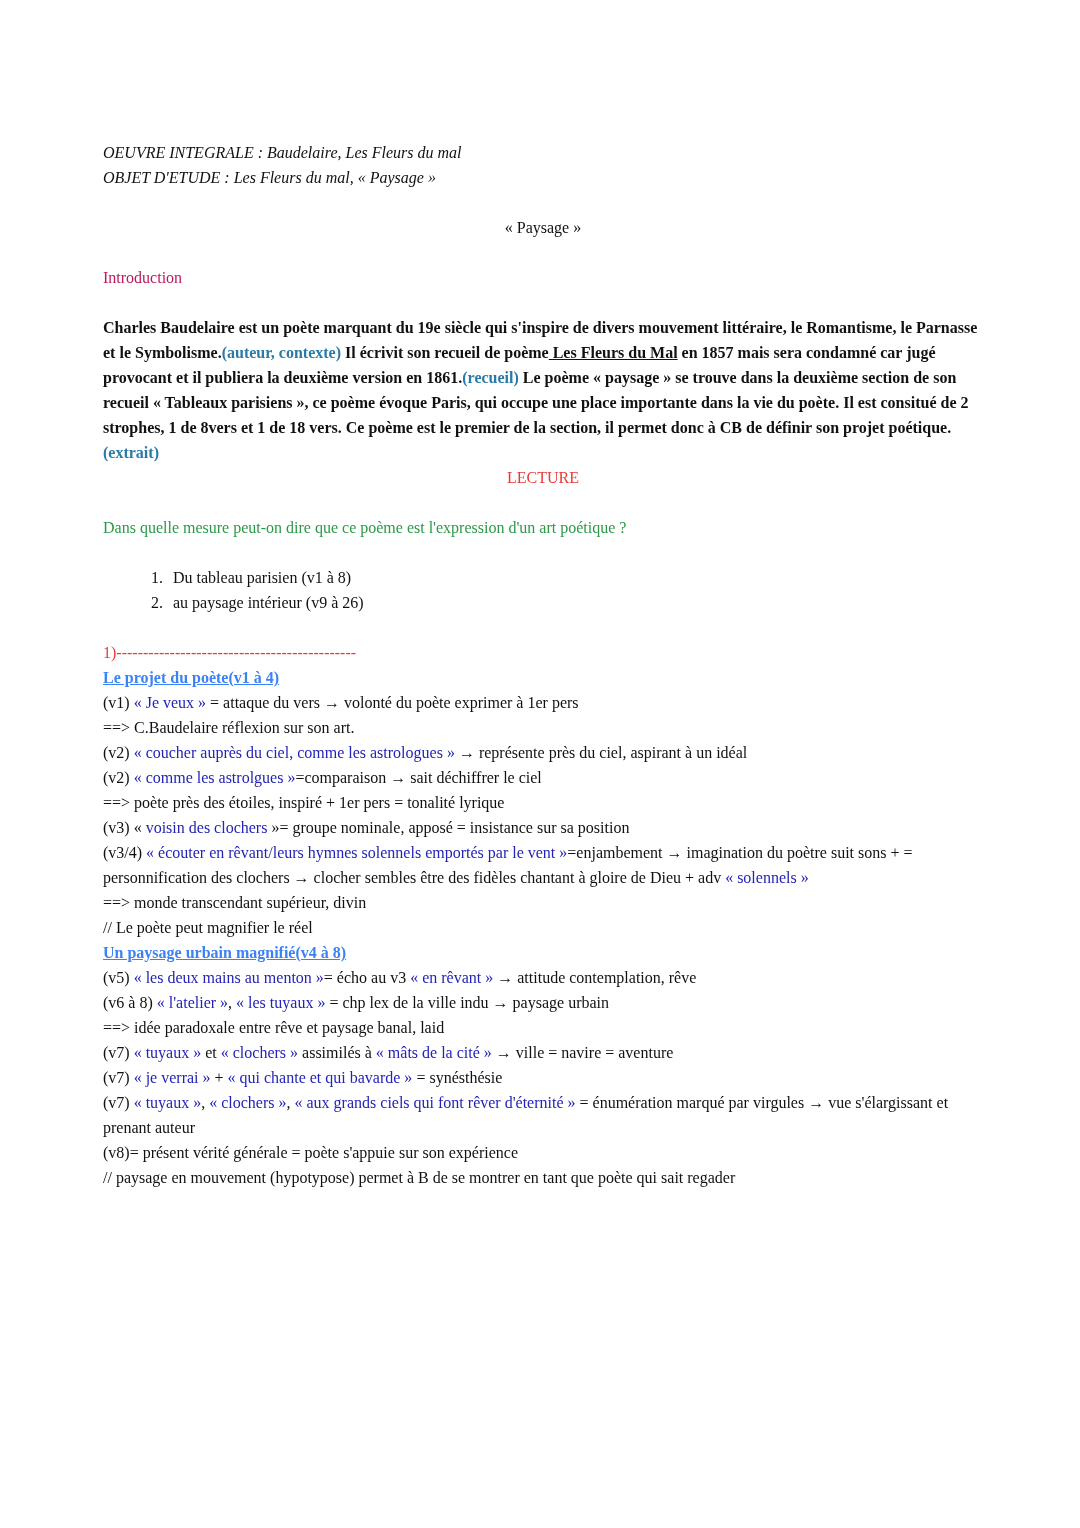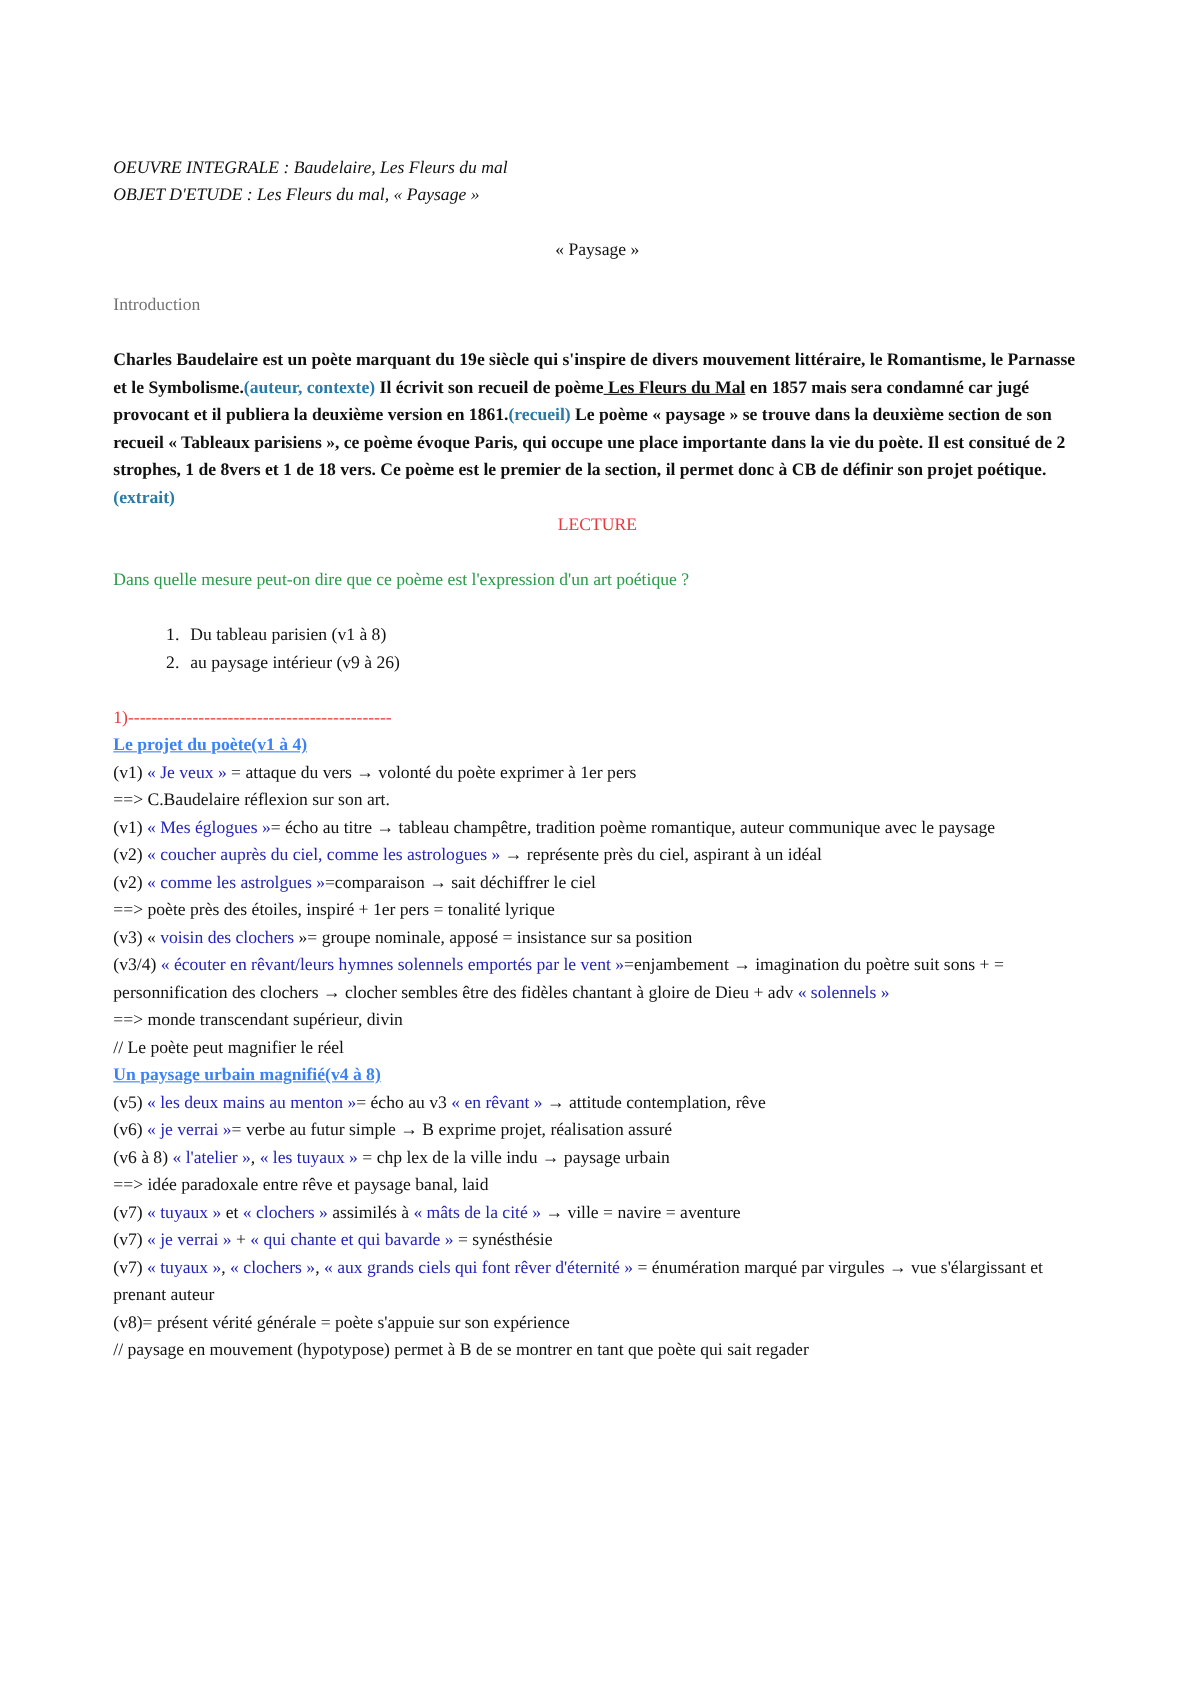--- a/index.html
+++ b/index.html
@@ -1,21 +1,21 @@
 <!DOCTYPE html>
 <html><head>
 <meta charset="utf-8">
 <style>
   html, body { margin: 0; padding: 0; background: #ffffff; }
   body { width: 1080px; height: 1528px; position: relative; overflow: hidden;
          font-family: "Liberation Serif", "DejaVu Serif", serif; color: #111; }
   .page { position: absolute; left: 103px; top: 104px; width: 880px; font-size: 16px; line-height: 25px; margin-top: 36px; }
   .meta { font-style: italic; }
   .center { text-align: center; }
-  .intro-h { color: #737373; }
+  .intro-h { color: #be185d; }
   .note { color: #2a7aa8; }
   .lecture { color: #e83a3a; text-align: center; }
   .question { color: #2a9a48; }
   .q { color: #2323b8; }
   .sec-h { color: #3b82f6; font-weight: bold; text-decoration: underline; }
   .dash { color: #e83a3a; }
   .blank { height: 25px; }
   ol.plan { margin: 0; padding-left: 64px; }
   ol.plan li { padding-left: 6px; }
   .u { text-decoration: underline; }
@@ -42,33 +42,31 @@
   <ol class="plan">
     <li>Du tableau parisien (v1 à 8)</li>
     <li>au paysage intérieur (v9 à 26)</li>
   </ol>
   <div class="blank"></div>
   <div class="dash">1)---------------------------------------------</div>
   <div class="sec-h">Le projet du poète(v1 à 4)</div>
   <div id="s1">
       <div><span>(v1) </span><span class="q">« Je veux »</span><span> = attaque du vers → volonté du poète exprimer à 1er pers</span></div>
       <div><span>==&gt; C.Baudelaire réflexion sur son art.</span></div>
-      <div><span>(v1) </span><span class="q">« Mes églogues »</span><span>= écho au titre → tableau champêtre, tradition poème romantique, auteur communique avec le paysage</span></div>
       <div><span>(v2) </span><span class="q">« coucher auprès du ciel, comme les astrologues »</span><span> → représente près du ciel, aspirant à un idéal</span></div>
       <div><span>(v2) </span><span class="q">« comme les astrolgues »</span><span>=comparaison → sait déchiffrer le ciel</span></div>
       <div><span>==&gt; poète près des étoiles, inspiré + 1er pers = tonalité lyrique</span></div>
       <div><span>(v3) « </span><span class="q">voisin des clochers</span><span> »= groupe nominale, apposé = insistance sur sa position</span></div>
       <div><span>(v3/4) </span><span class="q">« écouter en rêvant/leurs hymnes solennels emportés par le vent »</span><span>=enjambement → imagination du poètre suit sons + = personnification des clochers → clocher sembles être des fidèles chantant à gloire de Dieu + adv </span><span class="q">« solennels »</span></div>
       <div><span>==&gt; monde transcendant supérieur, divin</span></div>
       <div><span>// Le poète peut magnifier le réel</span></div>
     </div>
   <div class="sec-h">Un paysage urbain magnifié(v4 à 8)</div>
   <div id="s2">
       <div><span>(v5) </span><span class="q">« les deux mains au menton »</span><span>= écho au v3 </span><span class="q">« en rêvant »</span><span> → attitude contemplation, rêve</span></div>
-      <div><span>(v6) </span><span class="q">« je verrai »</span><span>= verbe au futur simple → B exprime projet, réalisation assuré</span></div>
       <div><span>(v6 à 8) </span><span class="q">« l'atelier »</span><span>, </span><span class="q">« les tuyaux »</span><span> = chp lex de la ville indu → paysage urbain</span></div>
       <div><span>==&gt; idée paradoxale entre rêve et paysage banal, laid</span></div>
       <div><span>(v7) </span><span class="q">« tuyaux »</span><span> et </span><span class="q">« clochers »</span><span> assimilés à </span><span class="q">« mâts de la cité »</span><span> → ville = navire = aventure</span></div>
       <div><span>(v7) </span><span class="q">« je verrai »</span><span> + </span><span class="q">« qui chante et qui bavarde »</span><span> = synésthésie</span></div>
       <div><span>(v7) </span><span class="q">« tuyaux »</span><span>, </span><span class="q">« clochers »</span><span>, </span><span class="q">« aux grands ciels qui font rêver d'éternité »</span><span> = énumération marqué par virgules → vue s'élargissant et prenant auteur</span></div>
       <div><span>(v8)= présent vérité générale = poète s'appuie sur son expérience</span></div>
       <div><span>// paysage en mouvement (hypotypose) permet à B de se montrer en tant que poète qui sait regader</span></div>
     </div>
 </div>
 

